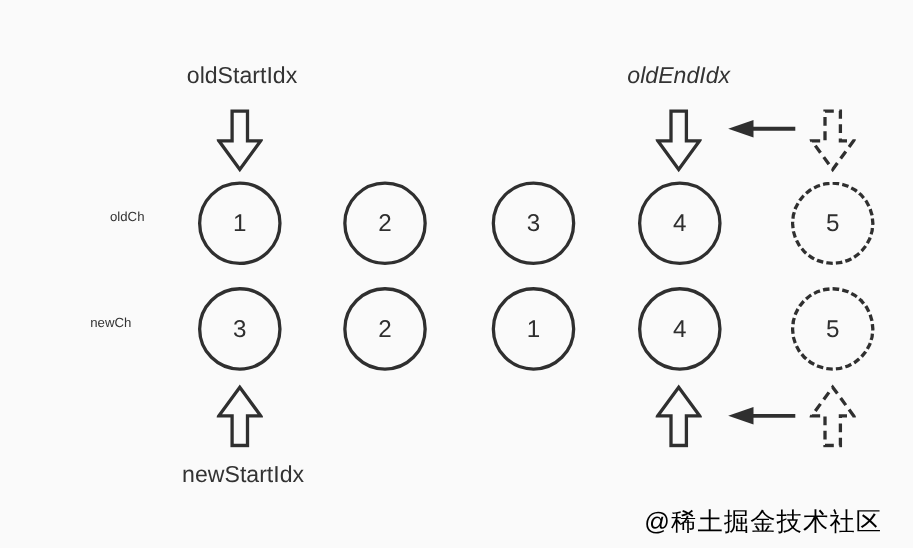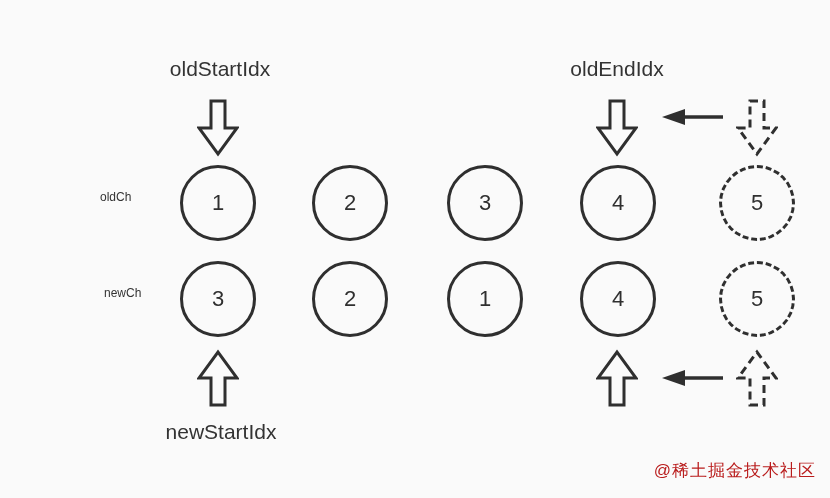--- a/index.html
+++ b/index.html
@@ -40,34 +40,34 @@
     justify-content: center;
     font-size: 22px;
     color: #2f2f2f;
     box-sizing: content-box;
   }
   .node.solid  { border: 3px solid #2f2f2f; }
   .node.dashed { border: 3px dashed #2f2f2f; }
   svg { display: block; }
   .watermark {
     position: absolute;
-    right: 14px;
+    right: 28px;
     top: 459px;
-    font-size: 17px;
-    color: #b91c1c;
+    font-size: 23px;
+    color: #000000;
     letter-spacing: 1px;
   }
 </style>
 </head>
 <body>
 
 <div id="stage">
 
   <div class="center-label" style="left:220px; top:57px;">oldStartIdx</div>
-  <div class="center-label" style="left:617px; top:57px;">oldEndIdx</div>
+  <div class="center-label" style="left:617px; top:57px;font-style:italic;">oldEndIdx</div>
   <div class="center-label" style="left:221px; top:420px;text-align:center;">newStartIdx</div>
 
   <svg class="abs" style="left:197px; top:99px;" width="42" height="58" viewBox="0 0 42 58">
     <path d="M14 2 H28 V29 H40 L21 55 L2 29 H14 Z" fill="none" stroke="#2f2f2f" stroke-width="3"></path>
   </svg>
   <svg class="abs" style="left:596px; top:99px;" width="42" height="58" viewBox="0 0 42 58">
     <path d="M14 2 H28 V29 H40 L21 55 L2 29 H14 Z" fill="none" stroke="#2f2f2f" stroke-width="3"></path>
   </svg>
   <svg class="abs" style="left:736px; top:99px;" width="42" height="58" viewBox="0 0 42 58">
     <path d="M14 2 H28 V29 H40 L21 55 L2 29 H14 Z" fill="none" stroke="#2f2f2f" stroke-width="3" stroke-dasharray="8 5"></path>
@@ -88,21 +88,21 @@
   <div class="node solid" style="left:447px; top:165px;">
       <span>3</span>
     </div>
   <div class="node solid" style="left:580px; top:165px;">
       <span>4</span>
     </div>
   <div class="node dashed" style="left:719px; top:165px;">
       <span>5</span>
     </div>
 
-  <div class="row-label" style="left:104px; top:286px;">newCh</div>
+  <div class="row-label" style="left:82px; top:286px;">newCh</div>
   <div class="node solid" style="left:180px; top:261px;">
       <span>3</span>
     </div>
   <div class="node solid" style="left:312px; top:261px;">
       <span>2</span>
     </div>
   <div class="node solid" style="left:447px; top:261px;">
       <span>1</span>
     </div>
   <div class="node solid" style="left:580px; top:261px;">

